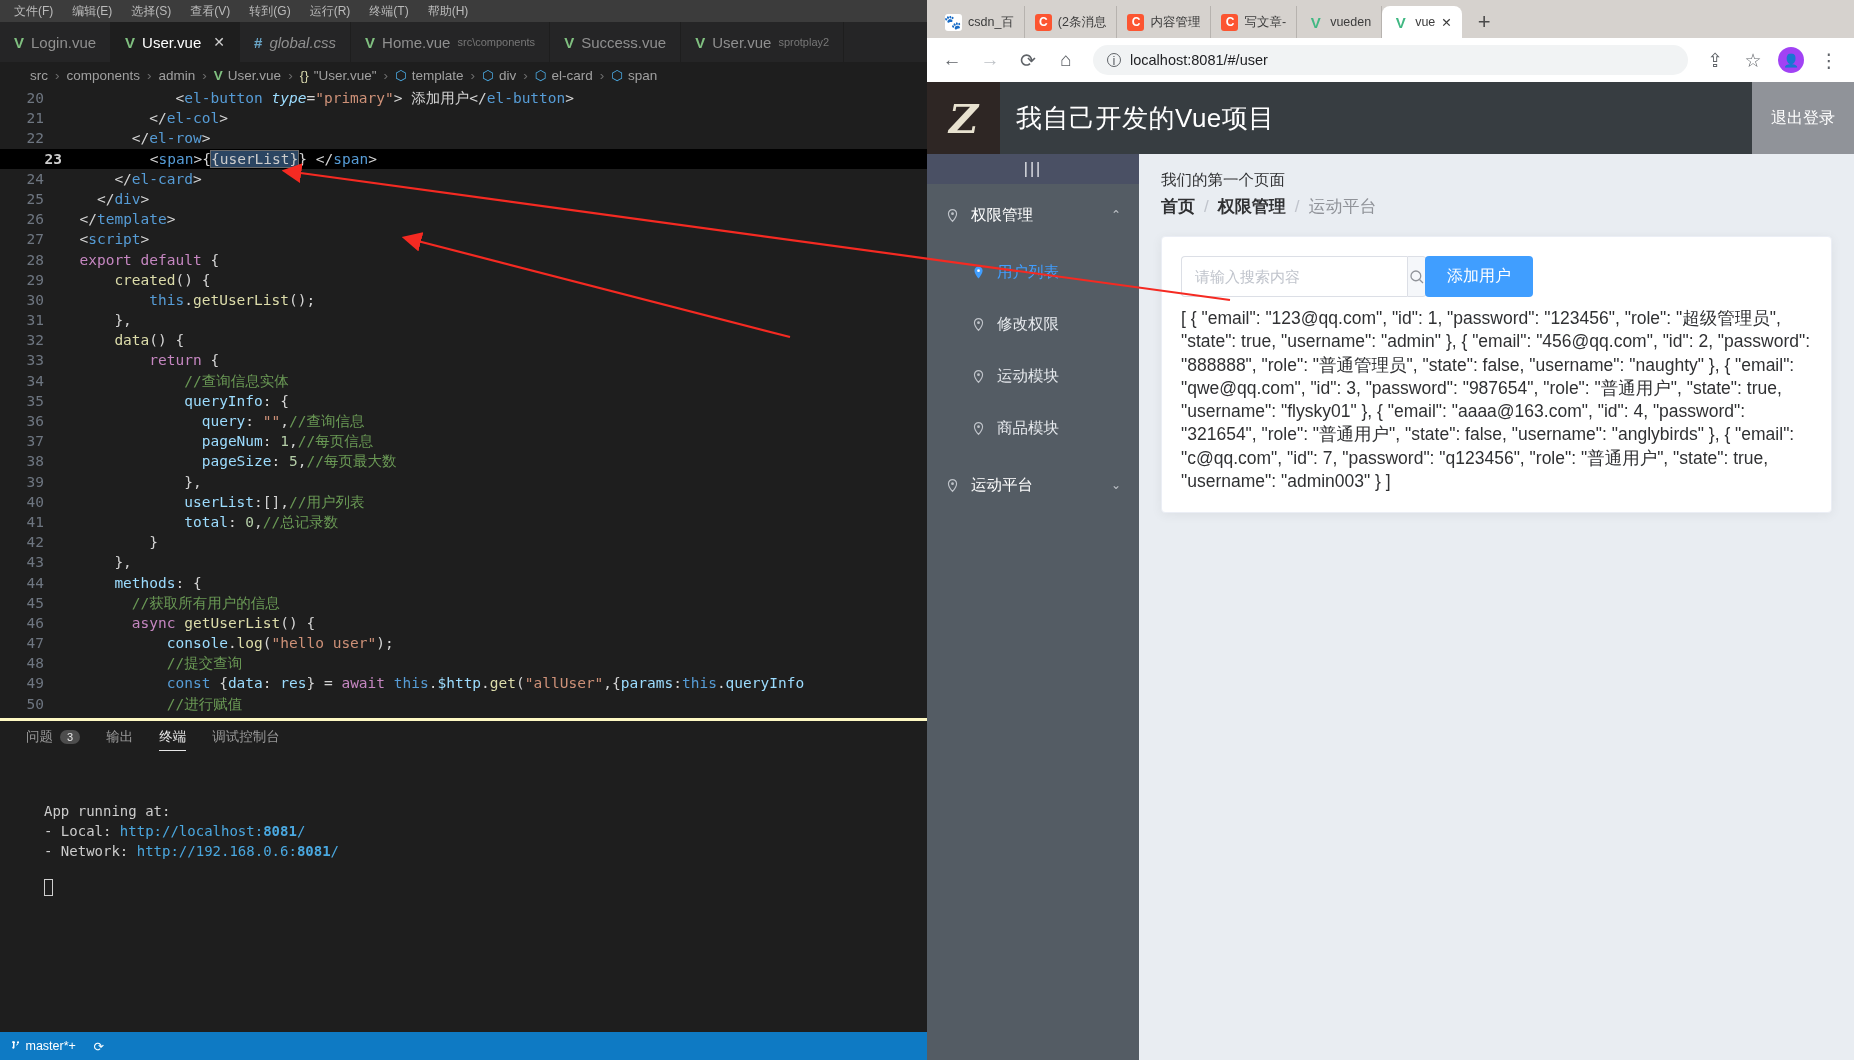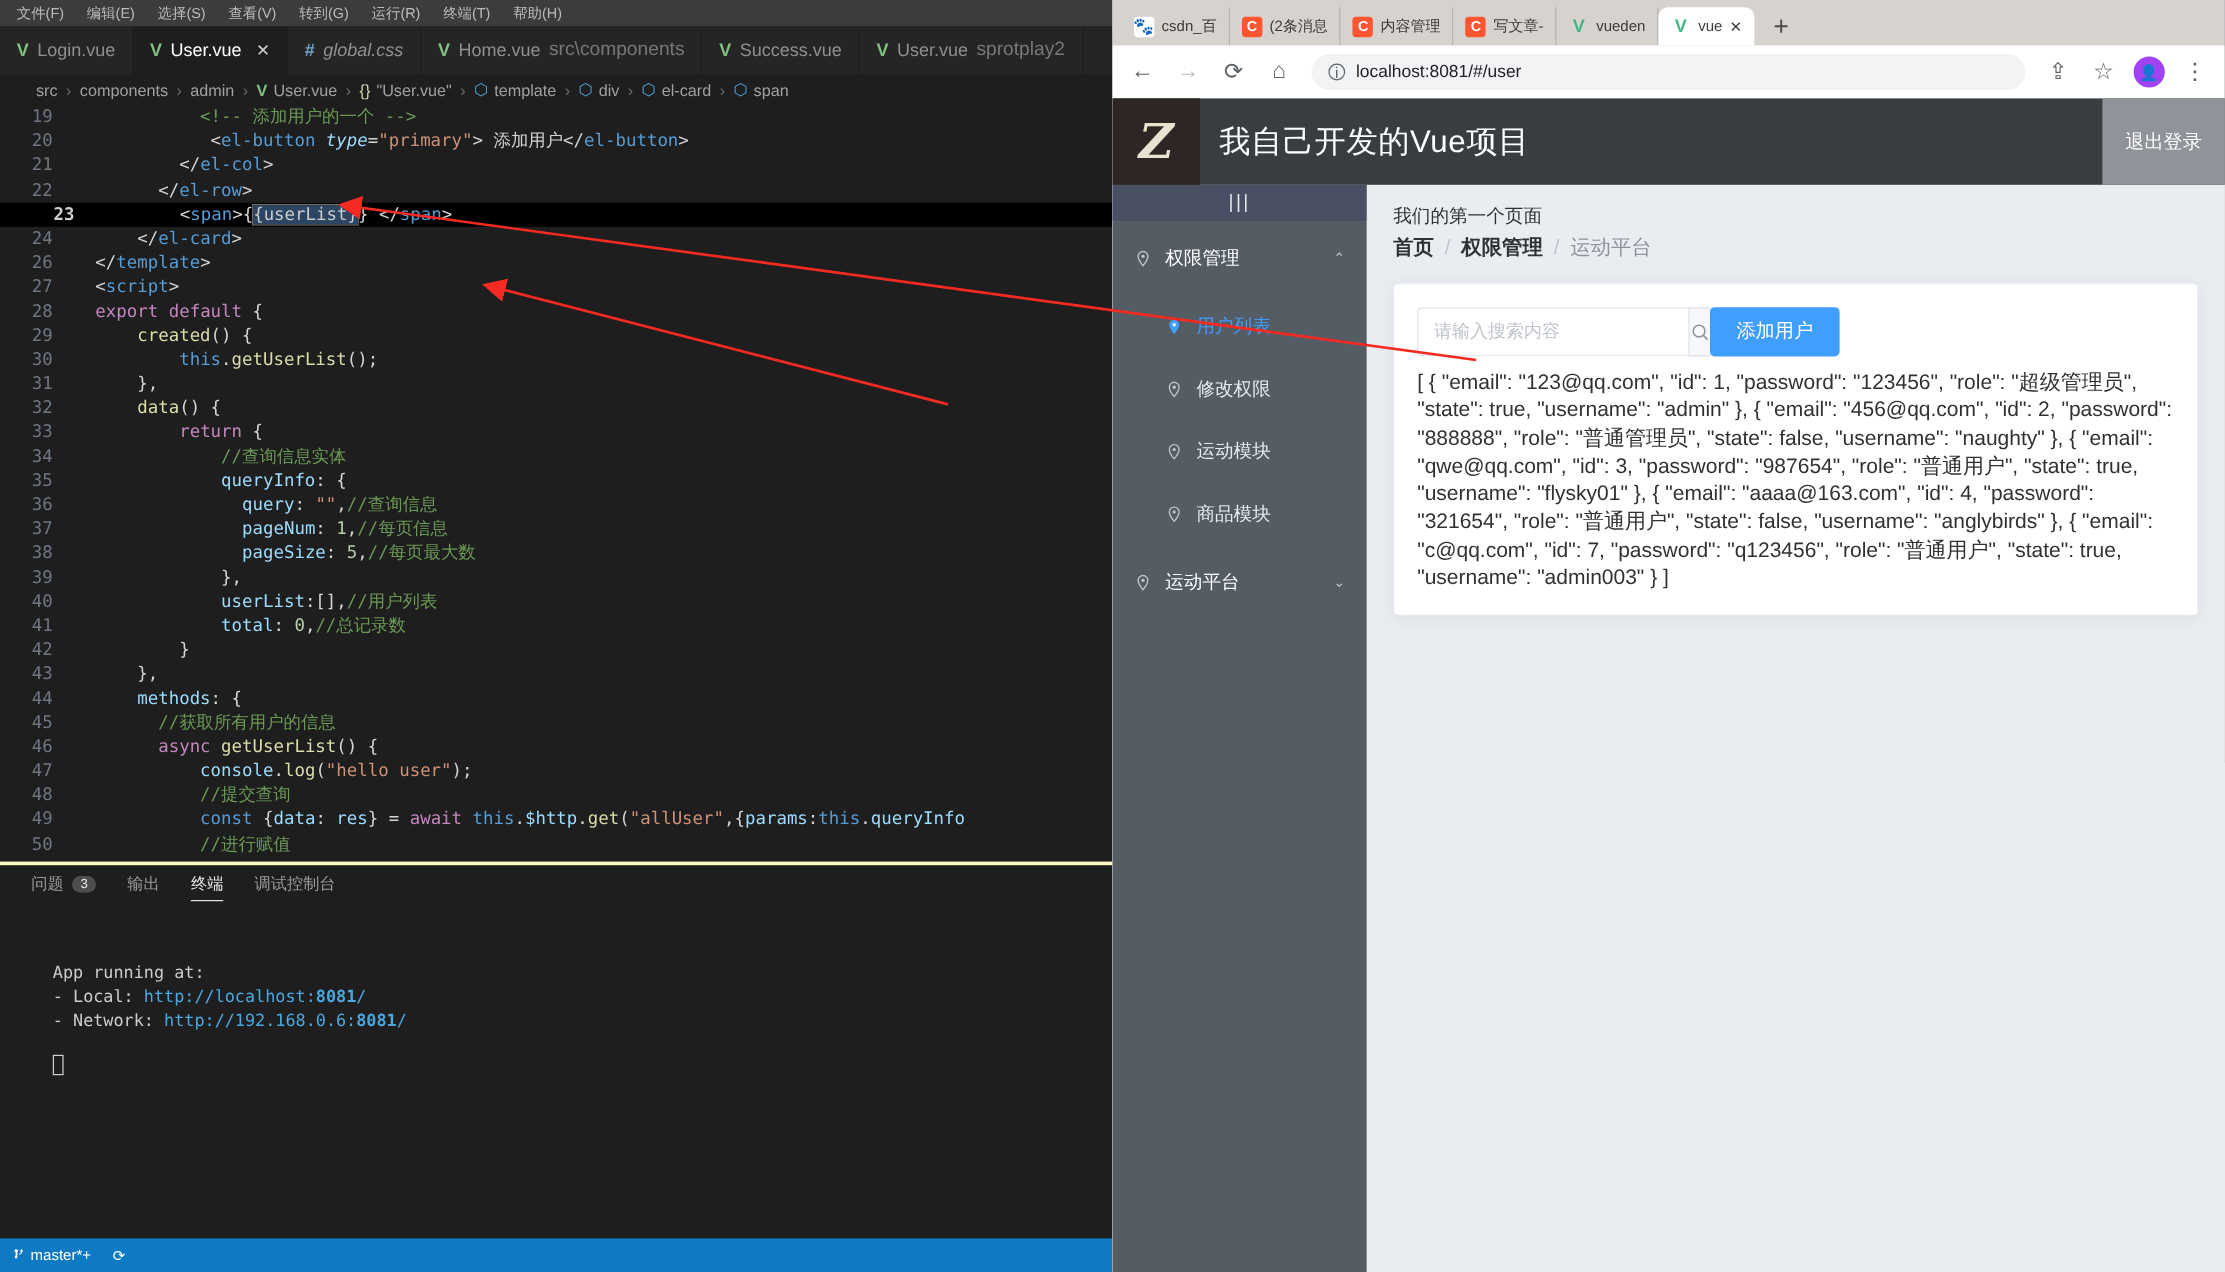--- a/index.html
+++ b/index.html
@@ -27,21 +27,21 @@
     overflow: hidden; white-space: nowrap;
   }
   .vs-tab {
     display: flex; align-items: center; gap: 7px;
     padding: 0 14px; font-size: 15px; color: #8f8f8f;
     border-right: 1px solid #1e1e1e; position: relative; flex: none;
   }
   .vs-tab.active { background: #1e1e1e; color: #fff; }
   .vs-tab .vicon { color: #80c080; font-size: 15px; font-weight: 700; line-height: 1; }
   .vs-tab .hashicon { color: #6aa6c8; font-weight: 700; }
-  .vs-tab .sub { font-size: 16px; color: #777; }
+  .vs-tab .sub { font-size: 11px; color: #777; }
   .vs-tab .cls { font-size: 14px; color: #d0d0d0; margin-left: 5px; }
   .vs-tab .italic { font-style: italic; }
 
   .vs-breadcrumb {
     height: 26px; background: #1e1e1e; display: flex; align-items: center;
     gap: 5px; padding-left: 30px; font-size: 13.5px; color: #a0a0a0;
     white-space: nowrap; overflow: hidden;
   }
   .vs-breadcrumb .sep { color: #6d6d6d; margin: 0 2px; }
   .vs-breadcrumb .cube { color: #4aa8e0; }
@@ -237,42 +237,42 @@
       <span class="sep">›</span>
       <span class="cube">⬡</span>
       <span>el-card</span>
       <span class="sep">›</span>
       <span class="cube">⬡</span>
       <span>span</span>
     </div>
 
     <div class="vs-editor" id="code-area">
         <div class="code-row">
-          <div class="lnum">19</div>
-          <div class="ctext">            <span class="tk-cmt">&lt;!-- 添加用户的一个 --&gt;</span></div>
-        </div>
-        <div class="code-row">
           <div class="lnum">20</div>
           <div class="ctext">             <span class="tk-pun">&lt;</span><span class="tk-tag">el-button</span> <span class="tk-attr">type</span><span class="tk-pun">=</span><span class="tk-str">"primary"</span><span class="tk-pun">&gt;</span> <span class="tk-txt">添加用户</span><span class="tk-pun">&lt;/</span><span class="tk-tag">el-button</span><span class="tk-pun">&gt;</span></div>
         </div>
         <div class="code-row">
           <div class="lnum">21</div>
           <div class="ctext">          <span class="tk-pun">&lt;/</span><span class="tk-tag">el-col</span><span class="tk-pun">&gt;</span></div>
         </div>
         <div class="code-row">
           <div class="lnum">22</div>
           <div class="ctext">        <span class="tk-pun">&lt;/</span><span class="tk-tag">el-row</span><span class="tk-pun">&gt;</span></div>
         </div>
         <div class="code-row cur">
           <div class="lnum">23</div>
           <div class="ctext">        <span class="tk-pun">&lt;</span><span class="tk-tag">span</span><span class="tk-pun">&gt;</span><span class="tk-pun">{</span><span class="sel-hl">{userList}</span><span class="tk-pun">}</span> <span class="tk-pun">&lt;/</span><span class="tk-tag">span</span><span class="tk-pun">&gt;</span></div>
         </div>
         <div class="code-row">
           <div class="lnum">24</div>
           <div class="ctext">      <span class="tk-pun">&lt;/</span><span class="tk-tag">el-card</span><span class="tk-pun">&gt;</span></div>
+        </div>
+        <div class="code-row">
+          <div class="lnum">25</div>
+          <div class="ctext">    <span class="tk-pun">&lt;/</span><span class="tk-tag">div</span><span class="tk-pun">&gt;</span></div>
         </div>
         <div class="code-row">
           <div class="lnum">26</div>
           <div class="ctext">  <span class="tk-pun">&lt;/</span><span class="tk-tag">template</span><span class="tk-pun">&gt;</span></div>
         </div>
         <div class="code-row">
           <div class="lnum">27</div>
           <div class="ctext">  <span class="tk-pun">&lt;</span><span class="tk-tag">script</span><span class="tk-pun">&gt;</span></div>
         </div>
         <div class="code-row">

